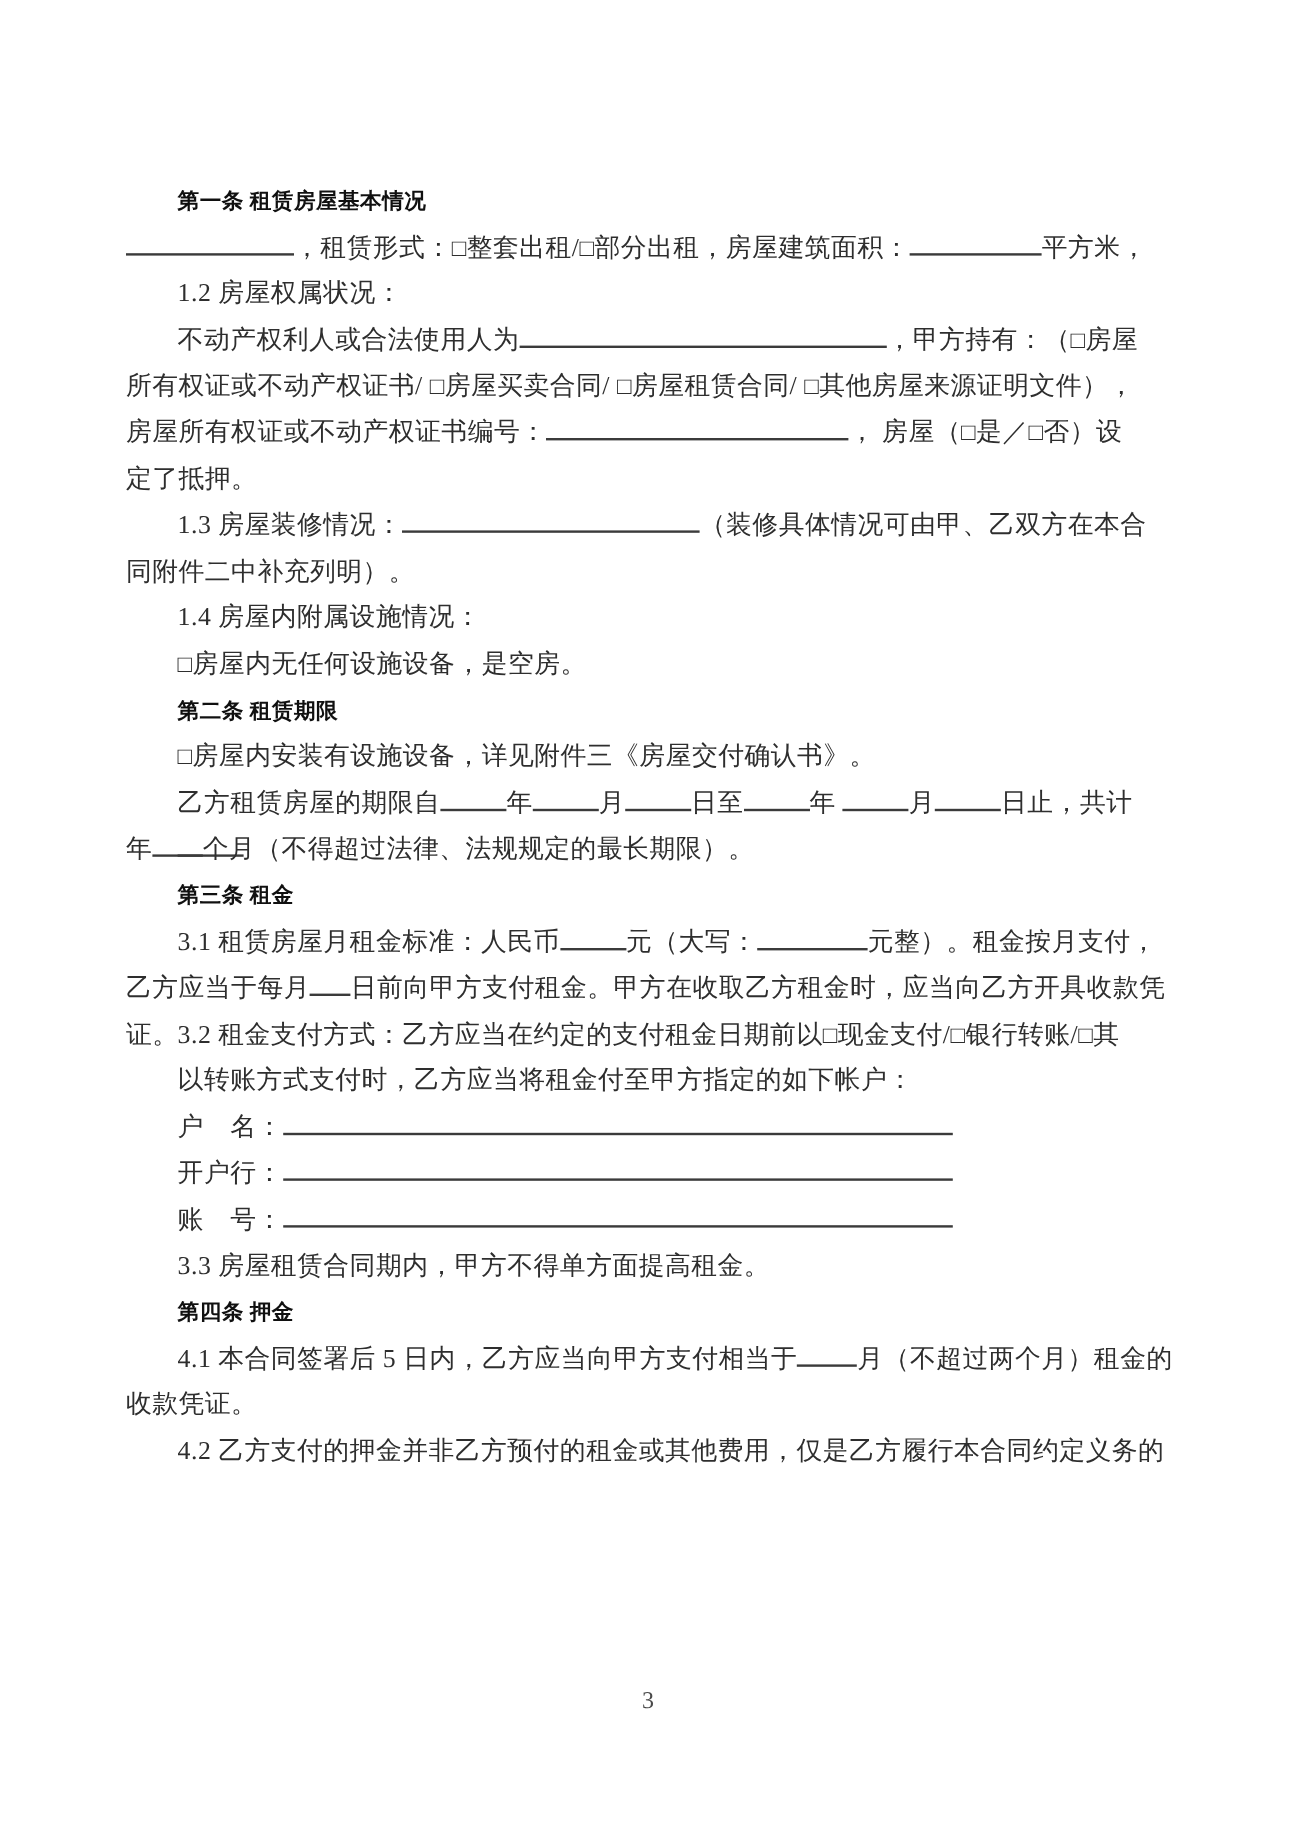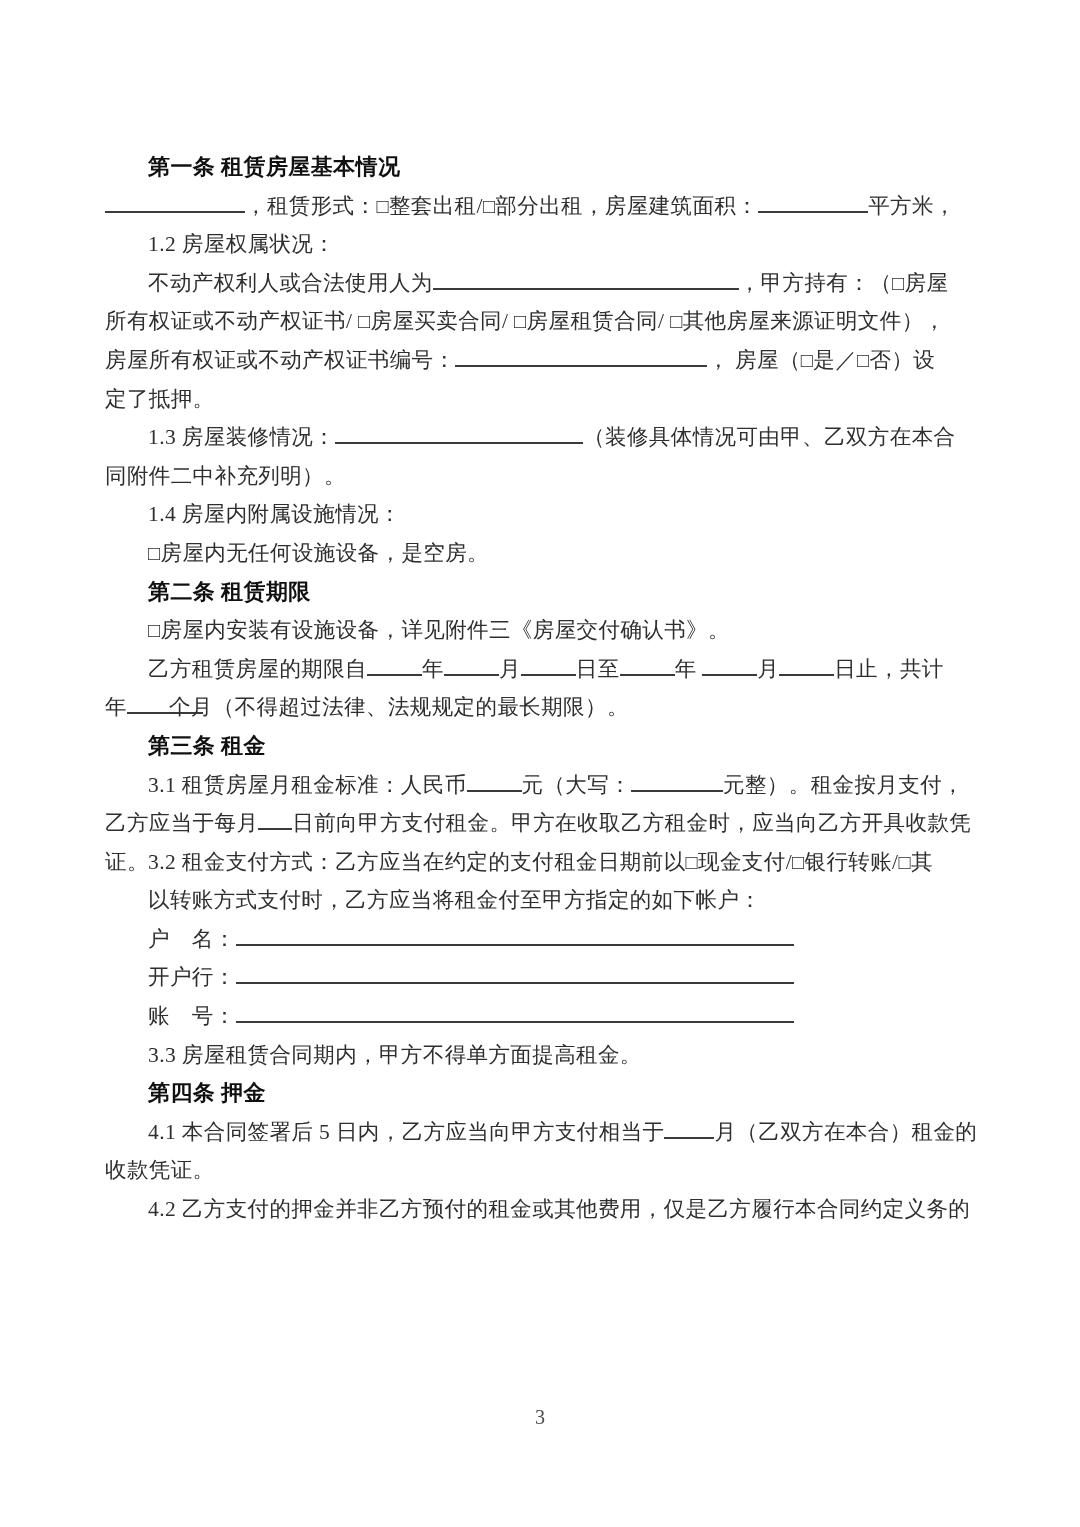--- a/index.html
+++ b/index.html
@@ -9,21 +9,21 @@
     font-family:"Liberation Serif","DejaVu Serif",serif;
   }
   #doc{
     position:absolute;top:148px;left:105px;right:98px;
     color:#2e2e2e;
   }
   .line{
     font-size:21.5px;line-height:38.6px;height:38.6px;
     white-space:pre-wrap;letter-spacing:0.4px;
   }
-  .line.h{font-weight:bold;color:#101010;font-size:22px;}
+  .line.h{font-weight:bold;color:#101010;font-size:18px;}
   .line.ind{padding-left:43px;}
   .u{
     display:inline-block;height:4px;
     border-bottom:2px solid #3b3b3b;
   }
   .cb{font-size:20px;}
   #pageno{
     position:absolute;top:1406px;left:0;width:1080px;
     text-align:center;font-size:20px;color:#4a4a4a;
   }
@@ -60,21 +60,21 @@
     <div class="line h ind"><span>第三条 租金</span></div>
     <div class="line ind"><span>3.1 租赁房屋月租金标准：人民币</span><span class="u" style="width: 55px;"></span><span>元（大写：</span><span class="u" style="width: 92px;"></span><span>元整）。租金按月支付，</span></div>
     <div class="line"><span>乙方应当于每月</span><span class="u" style="width: 34px;"></span><span>日前向甲方支付租金。甲方在收取乙方租金时，应当向乙方开具收款凭证。</span></div>
     <div class="line ind"><span>3.2 租金支付方式：乙方应当在约定的支付租金日期前以</span><span class="cb">□</span><span>现金支付/</span><span class="cb">□</span><span>银行转账/</span><span class="cb">□</span><span>其</span></div>
     <div class="line ind"><span>以转账方式支付时，乙方应当将租金付至甲方指定的如下帐户：</span></div>
     <div class="line ind"><span>户　名：</span><span class="u" style="width: 558px;"></span></div>
     <div class="line ind"><span>开户行：</span><span class="u" style="width: 558px;"></span></div>
     <div class="line ind"><span>账　号：</span><span class="u" style="width: 558px;"></span></div>
     <div class="line ind"><span>3.3 房屋租赁合同期内，甲方不得单方面提高租金。</span></div>
     <div class="line h ind"><span>第四条 押金</span></div>
-    <div class="line ind"><span>4.1 本合同签署后 5 日内，乙方应当向甲方支付相当于</span><span class="u" style="width: 50px;"></span><span>月（乙双方在本合）租金的</span></div>
+    <div class="line ind"><span>4.1 本合同签署后 5 日内，乙方应当向甲方支付相当于</span><span class="u" style="width: 50px;"></span><span>月（不超过两个月）租金的</span></div>
     <div class="line"><span>收款凭证。</span></div>
     <div class="line ind"><span>4.2 乙方支付的押金并非乙方预付的租金或其他费用，仅是乙方履行本合同约定义务的</span></div>
   </div>
 
 <div id="pageno">3</div>
 
 <div id="wm">
   <span>
     <svg width="52" height="44" viewBox="0 0 52 44">
       <ellipse cx="18" cy="15" rx="14.5" ry="12" fill="#fdfdfd" stroke="#c6c6c6" stroke-width="2"></ellipse>

